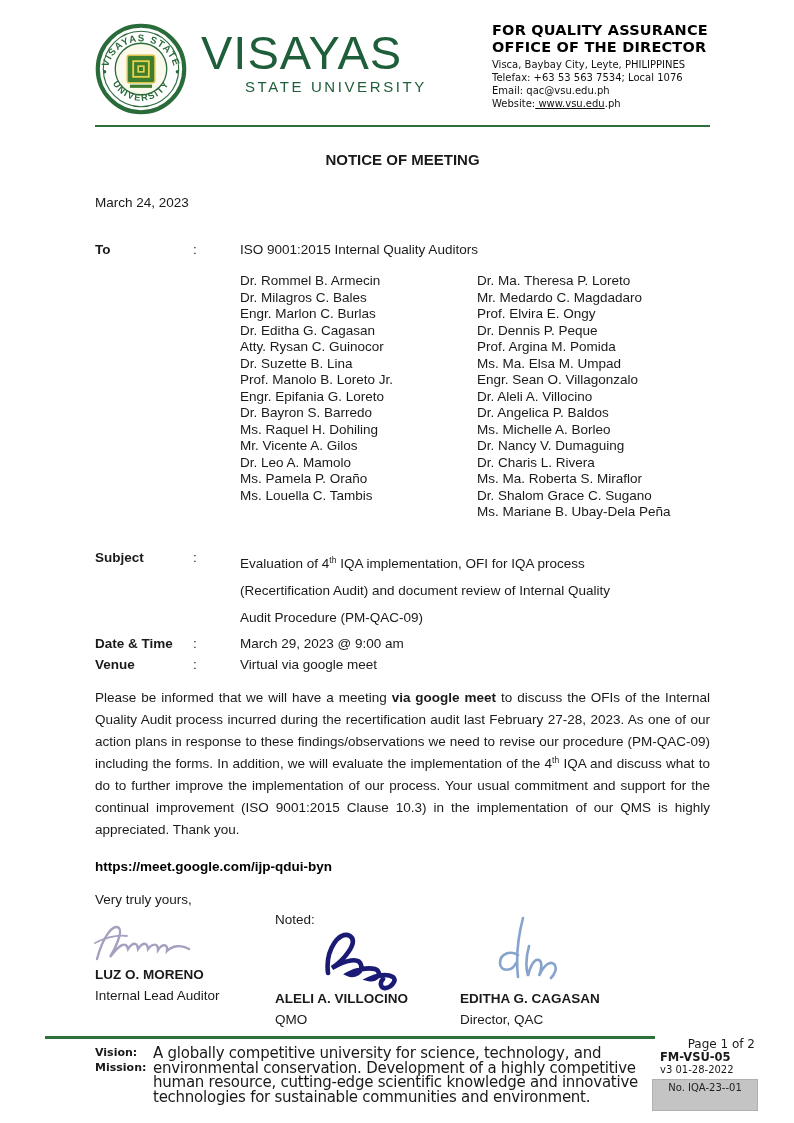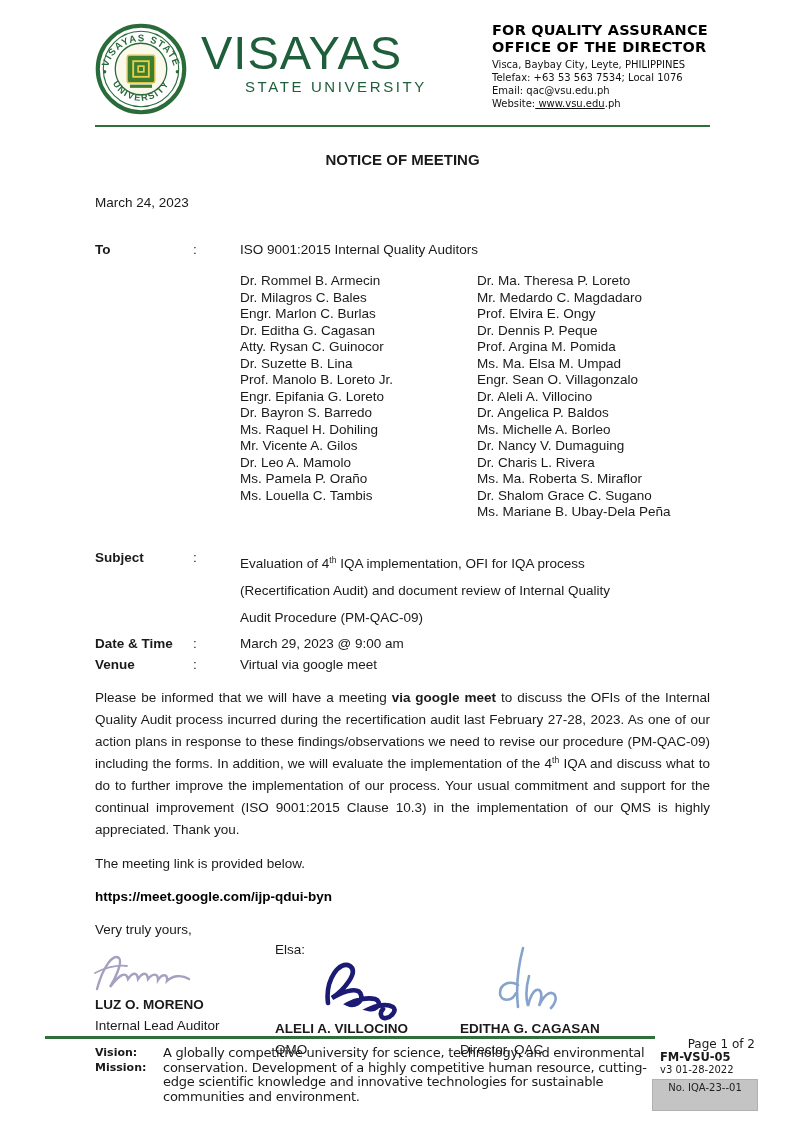--- a/index.html
+++ b/index.html
@@ -55,21 +55,21 @@
   .sig-area { position:relative; height:125px; margin-top:8px; font-size:13.5px; }
   .sig-name { font-weight:bold; position:absolute; white-space:nowrap; }
   .sig-title { position:absolute; white-space:nowrap; }
   .abs { position:absolute; }
 
   
   .footer-line { position:absolute; left:45px; top:1036px; width:610px; height:3px; background:#2f6f3a; }
   .page-info { position:absolute; right:39px; top:1037px; font-size:12px; font-family:"DejaVu Sans", sans-serif; }
   .vm-labels { position:absolute; left:95px; top:1046px; font-weight:bold; font-size:11px;
                line-height:14.5px; font-family:"DejaVu Sans", sans-serif; }
-  .vm-text { position:absolute; left:163px; top:1046px; width:492px; font-size:13px;
+  .vm-text { position:absolute; left:153px; top:1046px; width:492px; font-size:15px;
              line-height:14.5px; letter-spacing:-0.25px; font-family:"DejaVu Sans", sans-serif; }
   .form-code { position:absolute; left:660px; top:1050px; font-size:11.5px; font-weight:bold;
                font-family:"DejaVu Sans", sans-serif; }
   .form-version { position:absolute; left:660px; top:1064px; font-size:10px; font-family:"DejaVu Sans", sans-serif; }
   .control-box { position:absolute; left:652px; top:1079px; width:106px; height:32px;
                  background:#c4c4c4; border:1px solid #b0b0b0; font-size:10px; line-height:16px;
                  text-align:center; color:#222; font-family:"DejaVu Sans", sans-serif; }
 </style>
 </head>
 <body>
@@ -185,37 +185,36 @@
     </div>
 
     <div class="row3 venue-row" data-name="venue-row">
       <div class="lbl" data-name="venue-label">Venue</div>
       <div data-name="venue-colon">:</div>
       <div data-name="venue-value">Virtual via google meet</div>
     </div>
 
     <div class="body-par" data-name="body-paragraph"><span data-name="body-text-pre">Please be informed that we will have a meeting </span><b data-name="body-text-bold">via google meet</b><span data-name="body-text-mid"> to discuss the OFIs of the Internal Quality Audit process incurred during the recertification audit  last February 27-28, 2023. As one of our action plans in response to these findings/observations we need to revise our procedure (PM-QAC-09) including the forms. In addition, we will evaluate the implementation of the 4</span><sup class="s" data-name="ordinal-superscript">th</sup><span data-name="body-text-post"> IQA and discuss what to do to further improve the implementation of our process.   Your usual commitment and support for the continual improvement (ISO 9001:2015 Clause 10.3) in the implementation of our QMS is highly appreciated. Thank you.</span></div>
 
-    <div class="link-intro" data-name="meeting-link-intro">The meeting link is provided below.</div>
 
     <a class="meeting-link" data-name="meeting-link">https://meet.google.com/ijp-qdui-byn</a>
 
     <div class="closing" data-name="closing-salutation">Very truly yours,</div>
 
     
     <div class="sig-area" data-name="signature-block">
 
       <svg class="abs" style="left:-2px; top:4px;" width="104" height="46" viewBox="0 0 104 46" data-name="signature-moreno">
         <path d="M4 40 C 10 18, 20 4, 26 9 C 30 13, 22 30, 17 38 C 27 25, 33 22, 35 30 C 39 24, 44 22, 45 30 C 49 24, 54 22, 55 30 C 59 25, 65 23, 65 31 C 69 25, 75 24, 74 32 C 79 27, 88 25, 96 30" fill="none" stroke="#a79fc0" stroke-width="2.4" stroke-linecap="round"></path>
         <path d="M2 24 C 14 18, 26 16, 34 17" fill="none" stroke="#a79fc0" stroke-width="1.8" stroke-linecap="round"></path>
       </svg>
       <div class="sig-name" style="left:0; top:52px;" data-name="signatory-name-moreno">LUZ O. MORENO</div>
       <div class="sig-title" style="left:0; top:73px;" data-name="signatory-title-moreno">Internal Lead Auditor</div>
 
-      <div class="abs" style="left:180px; top:-3px;" data-name="noted-label">Elsa:</div>
+      <div class="abs" style="left:180px; top:-3px;" data-name="noted-label">Noted:</div>
 
       <svg class="abs" style="left:203px; top:12px;" width="112" height="64" viewBox="0 0 112 64" data-name="signature-villocino">
         <path d="M30 46 C 27 22, 42 3, 52 9 C 61 15, 46 33, 34 41 C 48 33, 61 30, 63 38 C 65 45, 56 50, 50 47 C 57 43, 69 40, 77 42 C 85 45, 79 54, 71 52 C 77 49, 88 46, 95 50 C 99 53, 94 60, 88 61 C 83 62, 81 56, 85 52" fill="none" stroke="#1b1b75" stroke-width="4.6" stroke-linecap="round"></path>
       </svg>
       <div class="sig-name" style="left:180px; top:76px;" data-name="signatory-name-villocino">ALELI A. VILLOCINO</div>
       <div class="sig-title" style="left:180px; top:97px;" data-name="signatory-title-villocino">QMO</div>
 
       <svg class="abs" style="left:392px; top:0px;" width="82" height="74" viewBox="0 0 82 74" data-name="signature-cagasan">
         <path d="M36 3 C 31 22, 29 44, 31 62 M31 40 C 23 35, 13 39, 13 48 C 13 57, 25 57, 29 48 M42 31 C 39 42, 39 54, 41 61 C 43 52, 47 43, 52 45 C 56 47, 54 56, 52 61 C 56 52, 62 45, 67 49 C 71 53, 67 60, 64 63" fill="none" stroke="#86a3cc" stroke-width="2.6" stroke-linecap="round"></path>
       </svg>

